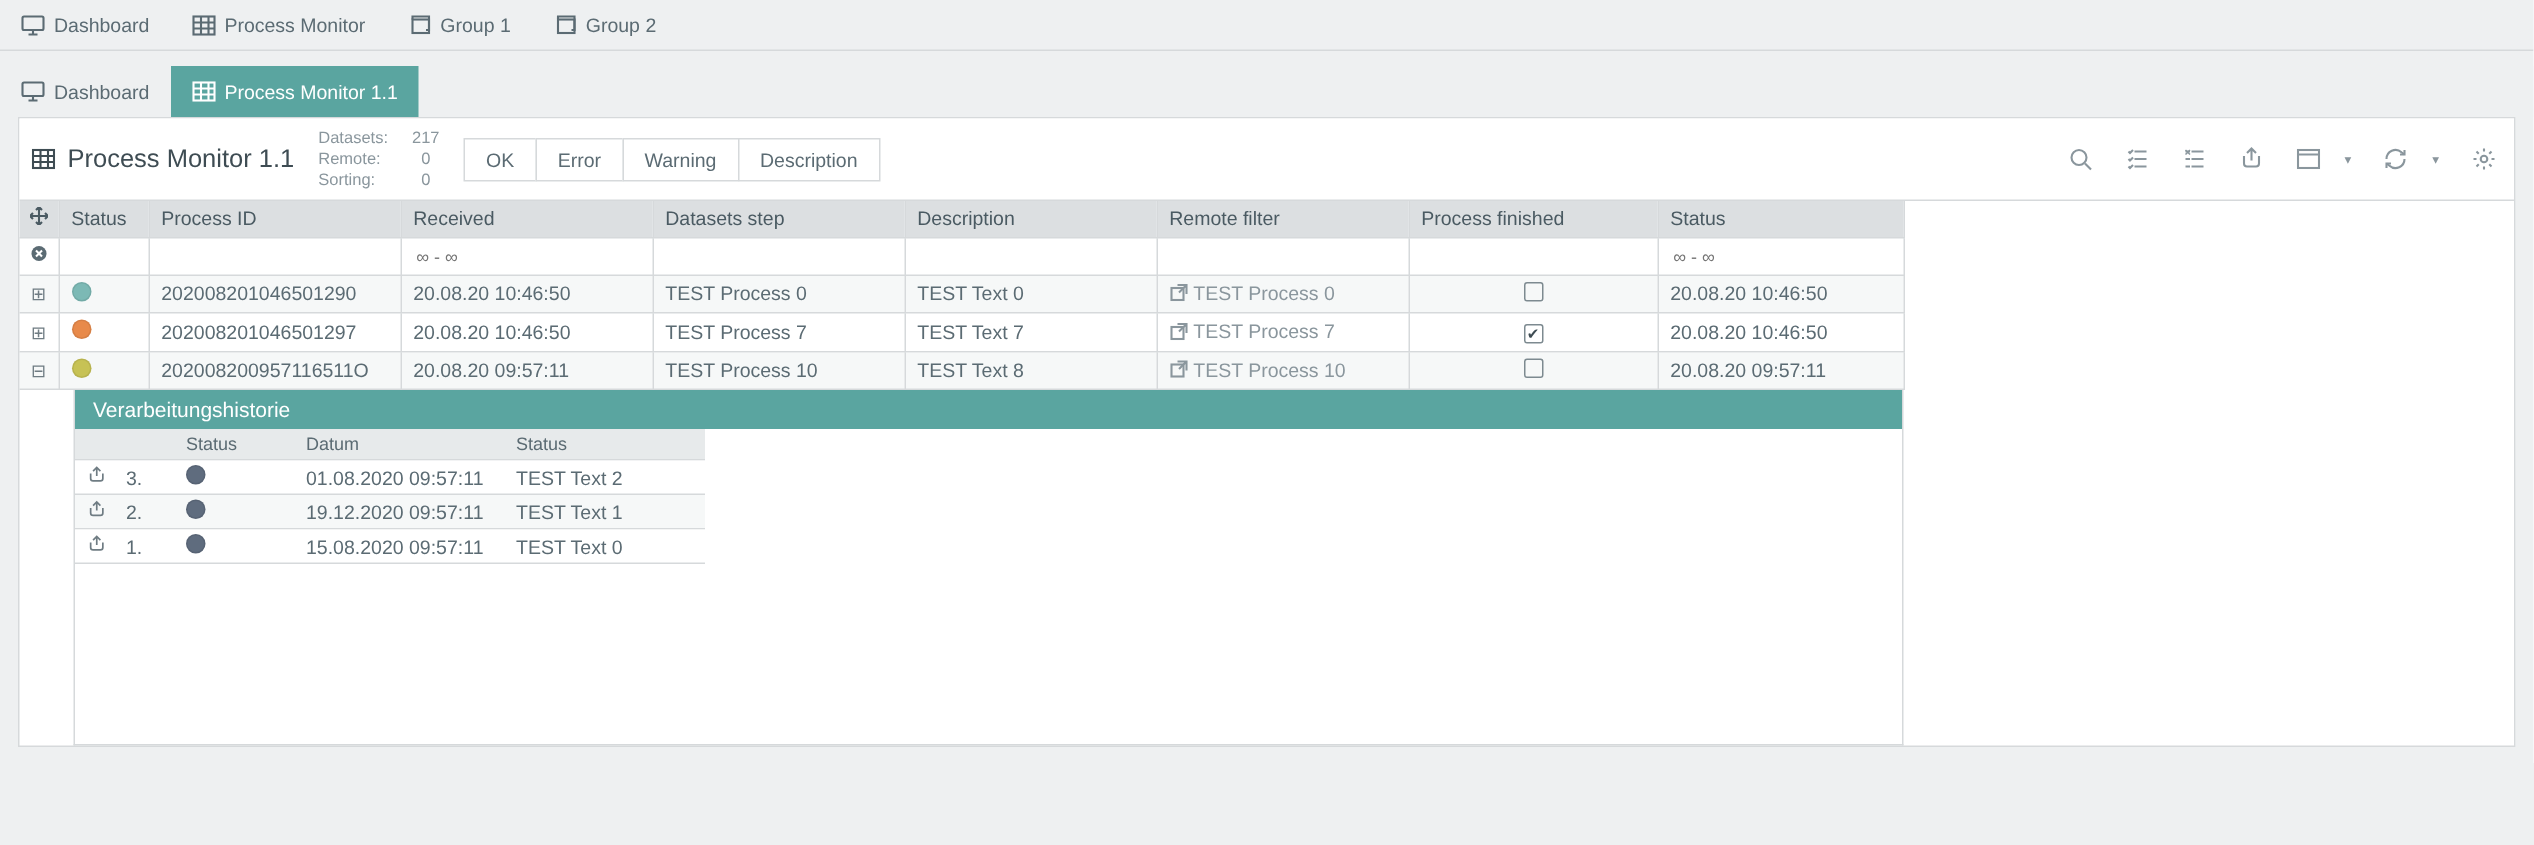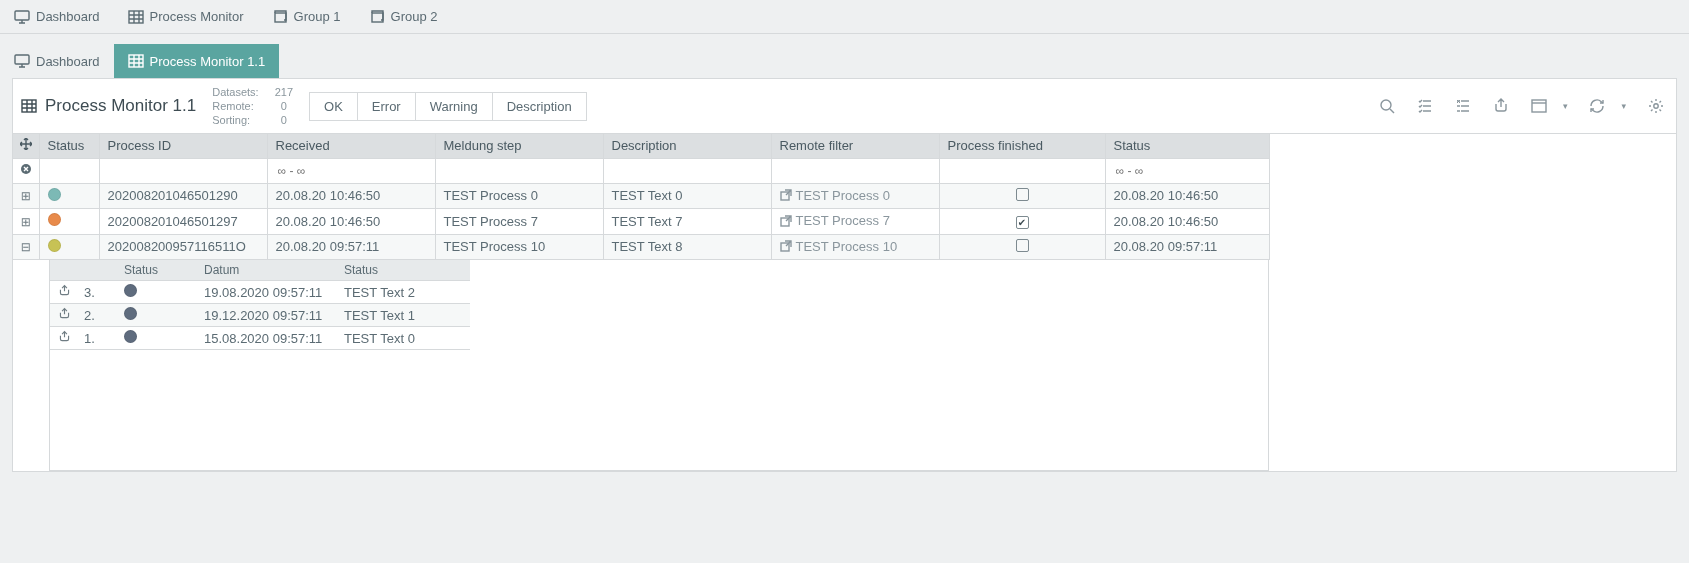--- a/index.html
+++ b/index.html
@@ -300,21 +300,21 @@
     <thead>
       <tr>
         <th class="col-ctrl">
           <svg width="12" height="12" viewBox="0 0 12 12">
               <path d="M6 0v12M0 6h12M6 0l-2 2M6 0l2 2M6 12l-2-2M6 12l2-2M0 6l2-2M0 6l2 2M12 6l-2-2M12 6l-2 2"></path>
             </svg>
         </th>
         <th>Status</th>
         <th>Process ID</th>
         <th>Received</th>
-        <th>Meldung step</th>
+        <th>Datasets step</th>
         <th>Description</th>
         <th>Remote filter</th>
         <th>Process finished</th>
         <th>Status</th>
       </tr>
     </thead>
     <tbody>
       <tr class="filter-row">
         <td class="col-ctrl">
           <svg width="12" height="12" viewBox="0 0 12 12">
@@ -382,35 +382,36 @@
               </svg>
               <span>TEST Process 10</span>
             </span></td>
         <td style="text-align:center"><span class="checkbox"></span></td>
         <td>20.08.20 09:57:11</td>
       </tr>
     </tbody>
   </table>
 
   <div class="detail">
+    <div class="detail-title">Verarbeitungshistorie</div>
     <div class="detail-area">
       <div class="detail-head">
         <span></span>
           <span></span>
         <span>Status</span>
         <span>Datum</span>
         <span>Status</span>
       </div>
       <div class="detail-row">
         <span class="mini-ctrl"><svg width="13" height="13" viewBox="0 0 16 16">
               <path d="M3 7v4a2 2 0 0 0 2 2h6a2 2 0 0 0 2-2V7M8 2v7M5 5l3-3 3 3"></path>
             </svg></span>
         <span>3.</span>
         <span><span class="status-dot grey-dot"></span></span>
-        <span>19.08.2020 09:57:11</span>
+        <span>01.08.2020 09:57:11</span>
         <span>TEST Text 2</span>
       </div>
       <div class="detail-row alt">
         <span class="mini-ctrl"><svg width="13" height="13" viewBox="0 0 16 16">
               <path d="M3 7v4a2 2 0 0 0 2 2h6a2 2 0 0 0 2-2V7M8 2v7M5 5l3-3 3 3"></path>
             </svg></span>
         <span>2.</span>
         <span><span class="status-dot grey-dot"></span></span>
         <span>19.12.2020 09:57:11</span>
         <span>TEST Text 1</span>

